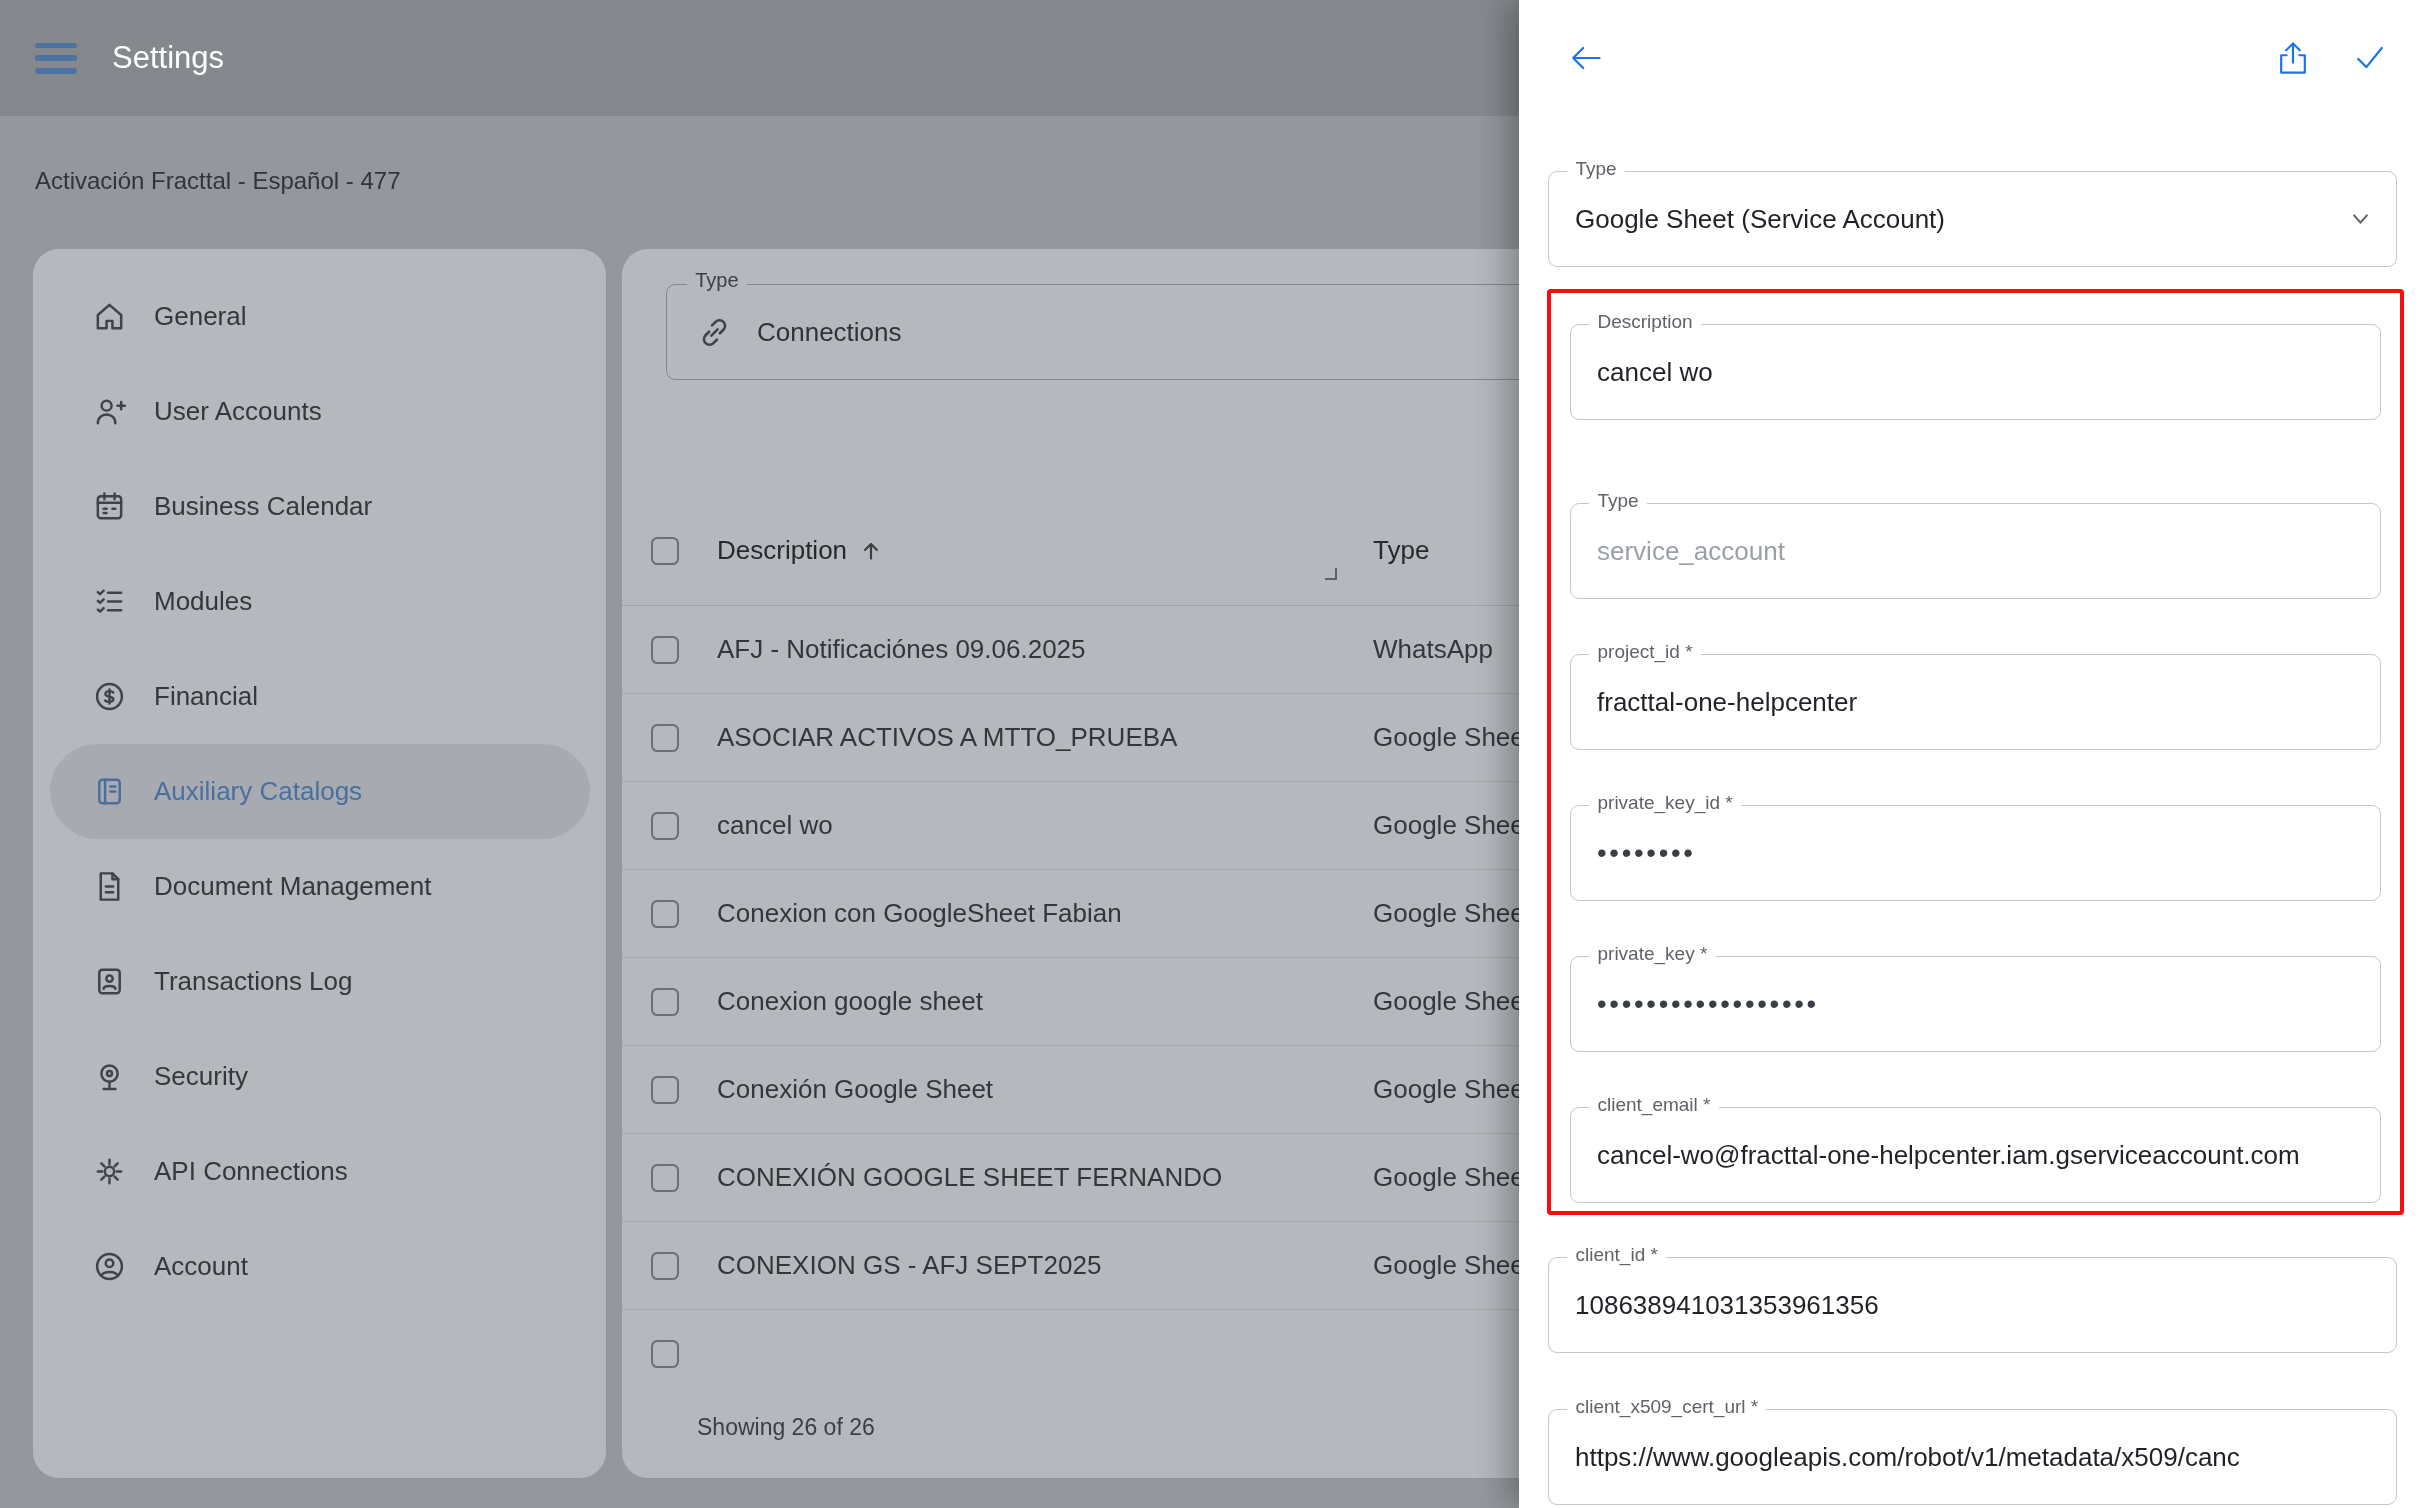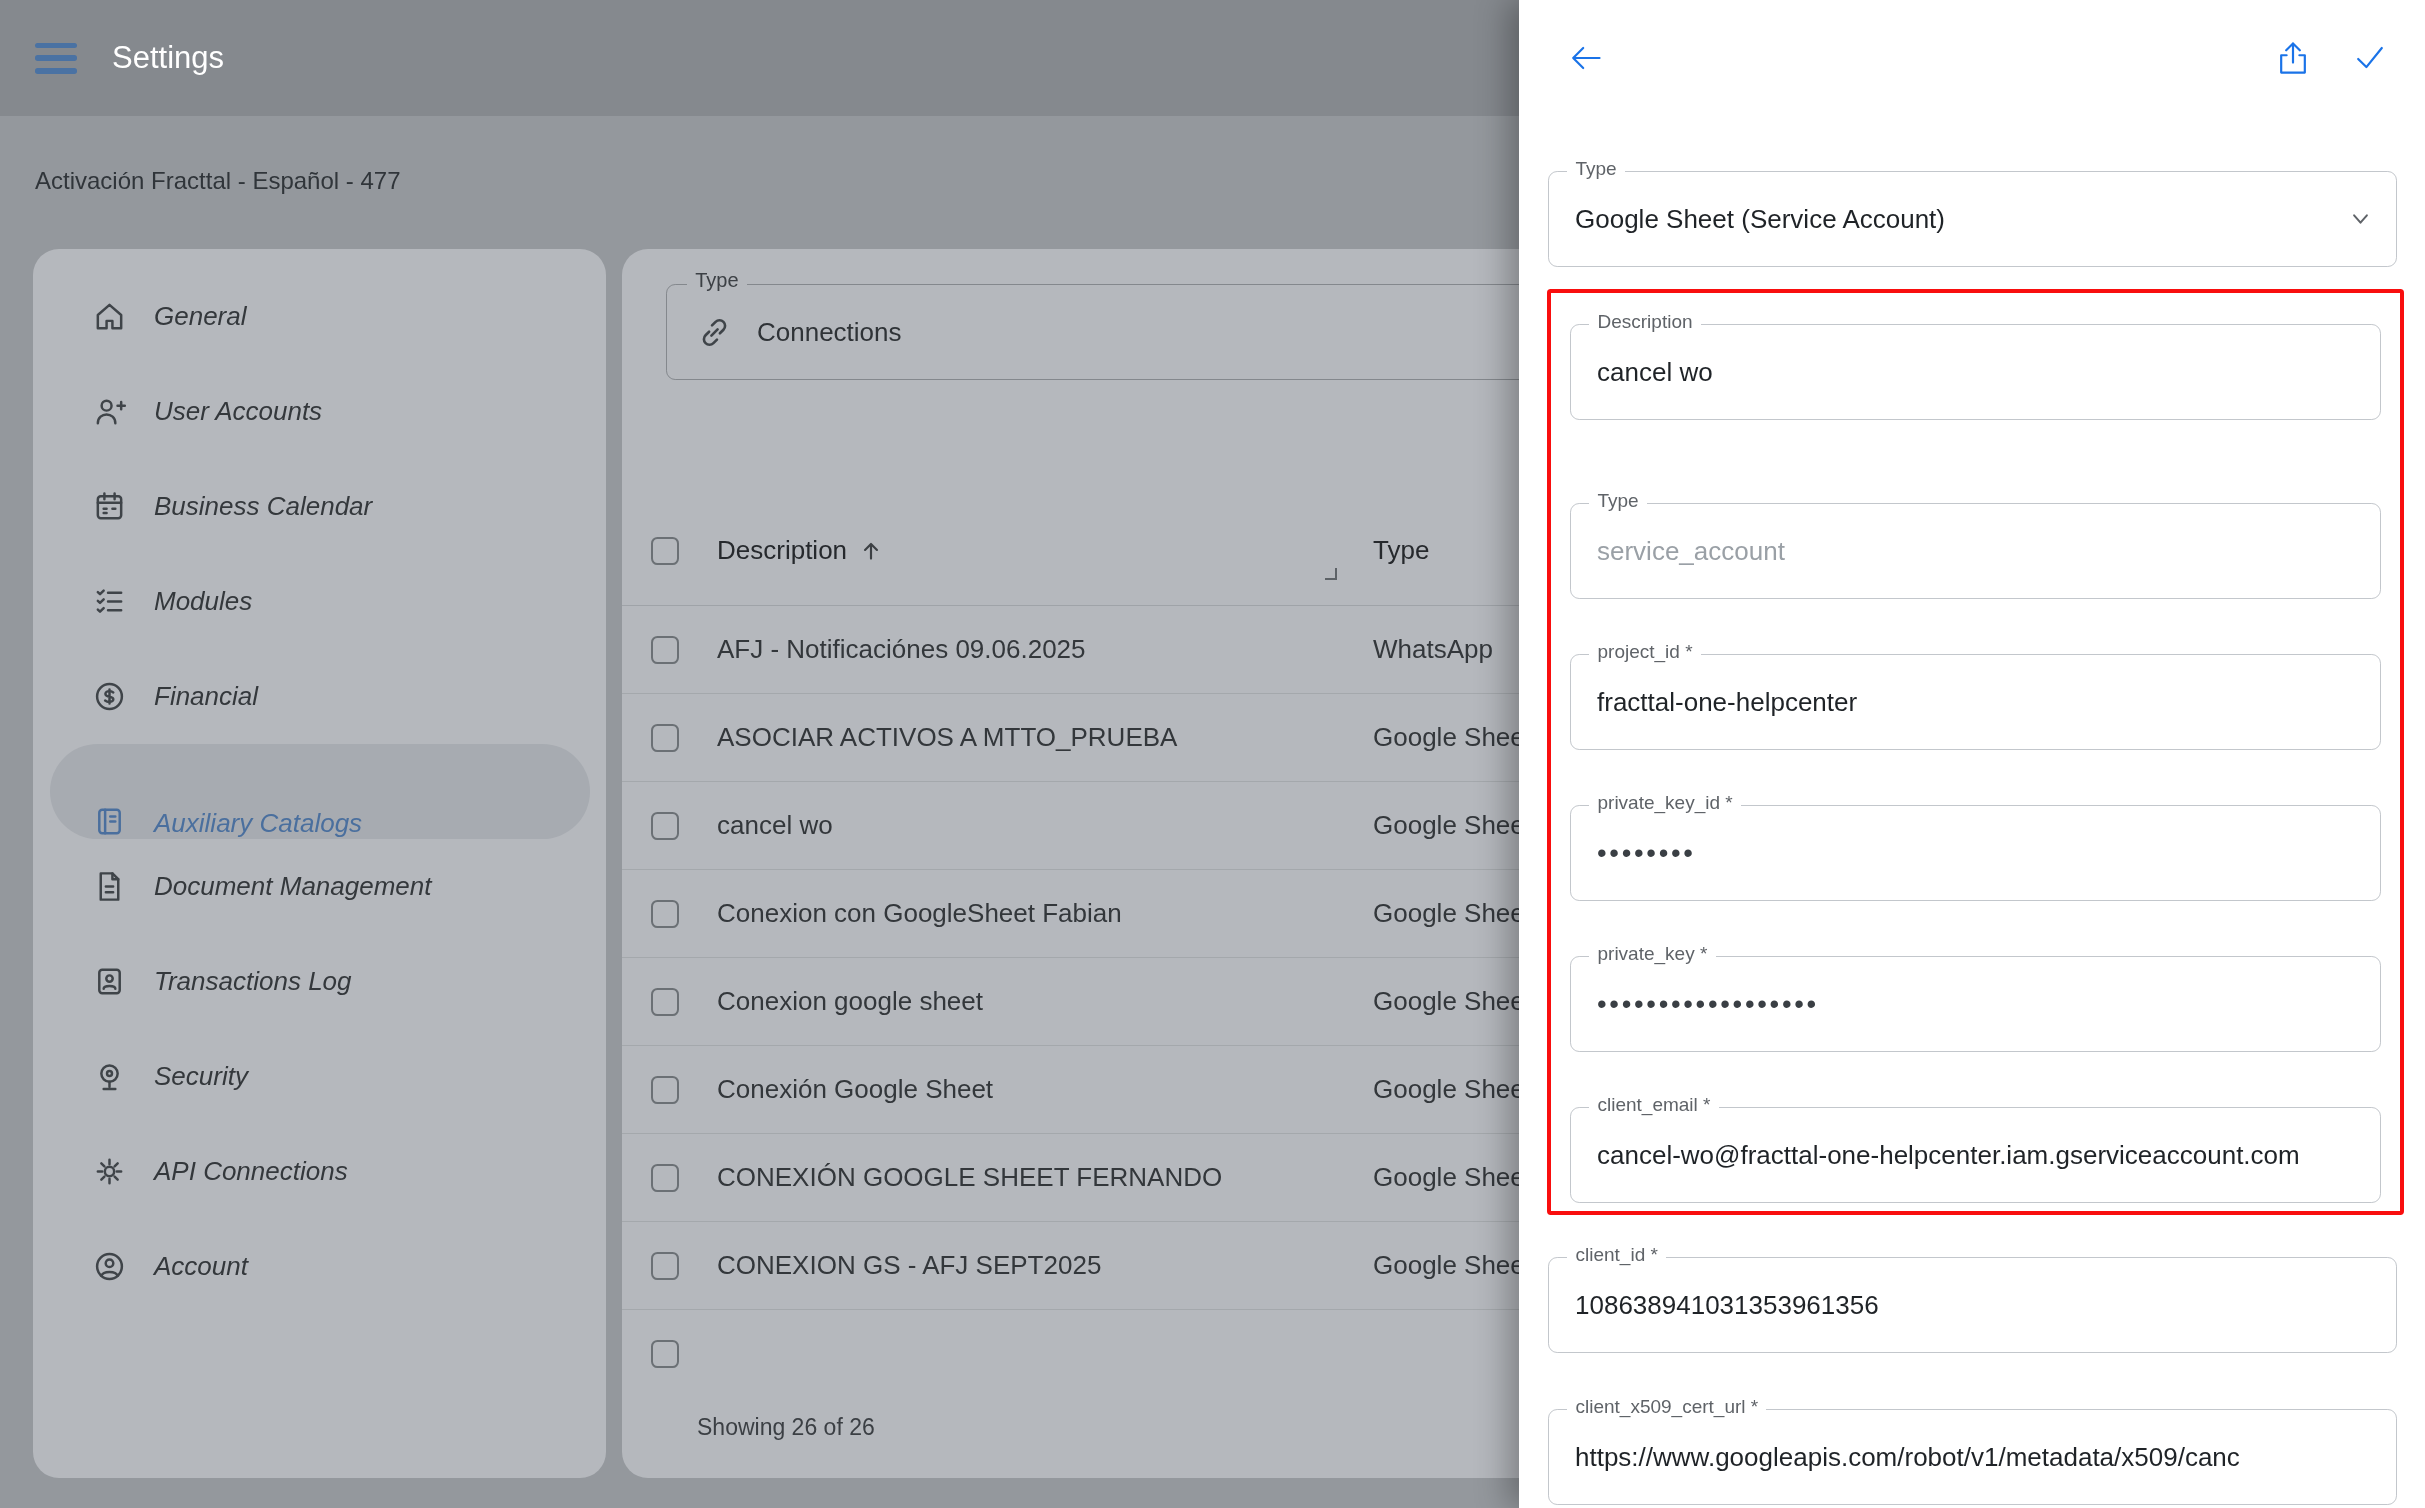--- a/index.html
+++ b/index.html
@@ -30,24 +30,24 @@
     font-size:24px; font-weight:500; color:#30353a;
   }
 
   .sidebar-card {
     position:absolute; left:33px; top:249px; width:573px; height:1229px;
     background:#b5b8bd; border-radius:26px; padding:20px 0;
   }
   .side-item {
     height:95px; margin:0 16.5px; border-radius:48px;
     display:flex; align-items:center; padding-left:42px; gap:27.5px;
-    font-size:26px; color:#34383c; cursor:pointer;font-style:italic;
+    font-size:26px; color:#34383c; cursor:pointer;
   }
   .side-item svg { width:35px; height:35px; flex:0 0 35px; stroke:#3f4449; fill:none; stroke-width:1.7; stroke-linecap:round; stroke-linejoin:round; }
-  .side-item.selected { background:#a7abb1; color:#4a6f9e;align-items:flex-end; }
+  .side-item.selected { background:#a7abb1; color:#4a6f9e; }
   .side-item.selected svg { stroke:#4a6f9e; }
 
   .content-card {
     position:absolute; left:622px; top:249px; width:1776px; height:1229px;
     background:#b5b8bd; border-radius:26px;
   }
   .type-filter {
     position:absolute; left:44px; top:35px; width:1428px; height:96px;
     border:1.8px solid #84888d; border-radius:9.2px;
     display:flex; align-items:center; padding-left:29px; gap:24px; cursor:pointer;

